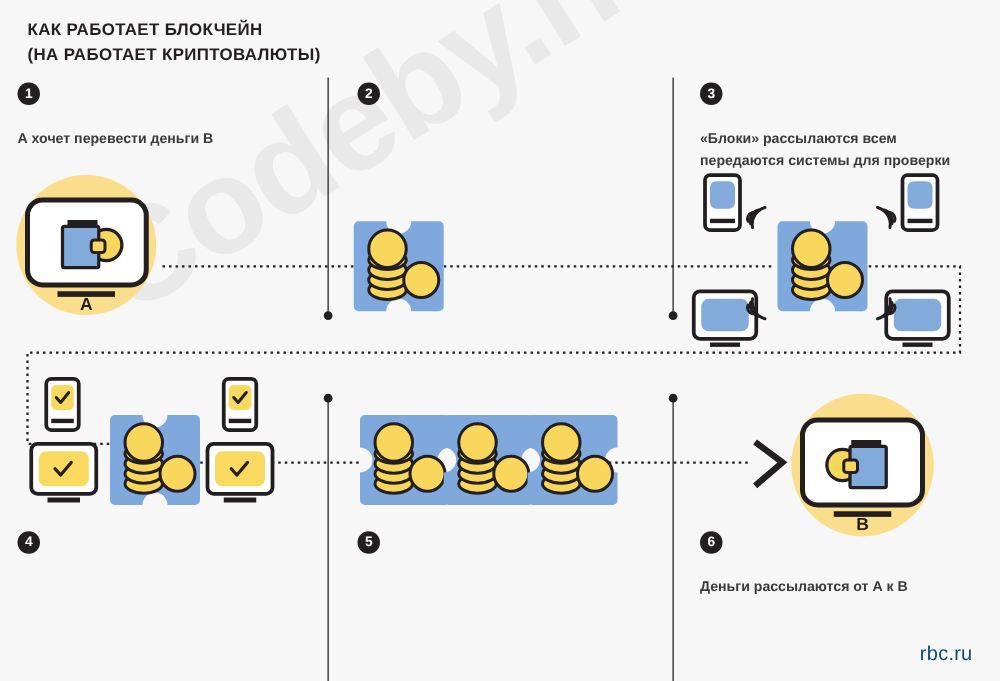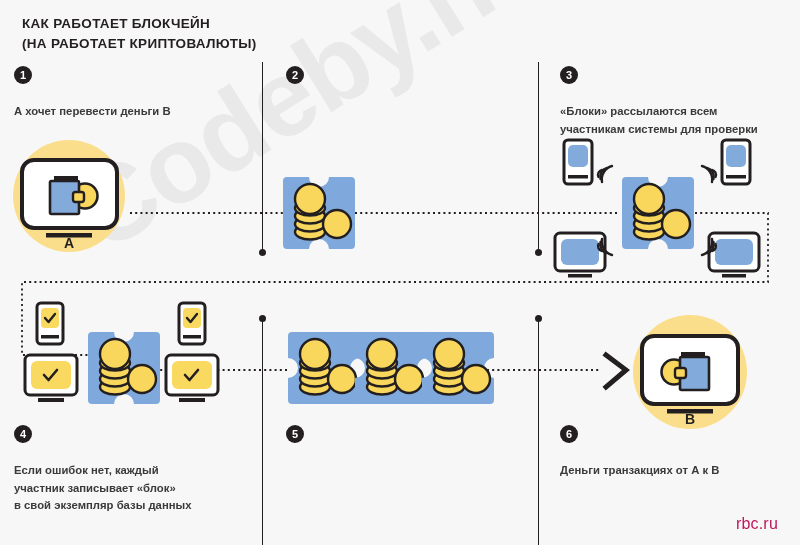--- a/index.html
+++ b/index.html
@@ -59,21 +59,21 @@
     content:"";position:absolute;left:-3px;bottom:-4px;
     width:7px;height:7px;border-radius:50%;background:#231f20;
   }
   .vsep.nodot::after{display:none;}
 
   
   #scene{position:absolute;left:0;top:0;width:800px;height:545px;z-index:5;}
 
   #footer{
     position:absolute;right:22px;bottom:12px;z-index:6;
-    font-size:16px;color:#be185d;letter-spacing:.2px;
+    font-size:16px;color:#0c4a6e;letter-spacing:.2px;
   }
 </style>
 </head>
 <body>
 
 <div id="stage">
 
   <div id="watermark">Codeby.net</div>
 
   <div id="title">
@@ -86,37 +86,34 @@
     <div class="steptext">А хочет перевести деньги B</div>
   </div>
 
   <div class="step" style="left:286px;top:66px;width:235px;">
     <div class="badge">2</div>
   </div>
 
   <div class="step" style="left:560px;top:66px;width:240px;">
     <div class="badge">3</div>
     <div class="steptext">«Блоки» рассылаются всем
-участникам системы для проверки</div>
+передаются системы для проверки</div>
   </div>
 
   <div class="step" style="left:14px;top:425px;width:250px;">
     <div class="badge">4</div>
-    <div class="steptext">Если ошибок нет, каждый
-участник записывает «блок»
-в свой экземпляр базы данных</div>
   </div>
 
   <div class="step" style="left:286px;top:425px;width:255px;">
     <div class="badge">5</div>
   </div>
 
   <div class="step" style="left:560px;top:425px;width:230px;">
     <div class="badge">6</div>
-    <div class="steptext">Деньги транзакциях от А к B</div>
+    <div class="steptext">Деньги рассылаются от А к B</div>
   </div>
 
   <div class="vsep" style="left:262px;top:62px;height:190px;"></div>
   <div class="vsep" style="left:538px;top:62px;height:190px;"></div>
   <div class="vsep nodot" style="left:262px;top:318px;height:227px;"></div>
   <div class="vsep nodot" style="left:538px;top:318px;height:227px;"></div>
   <div style="position:absolute;left:259px;top:315px;width:7px;height:7px;border-radius:50%;background:#231f20;z-index:4;"></div>
   <div style="position:absolute;left:535px;top:315px;width:7px;height:7px;border-radius:50%;background:#231f20;z-index:4;"></div>
 
   <svg id="scene" viewBox="0 0 800 545">

